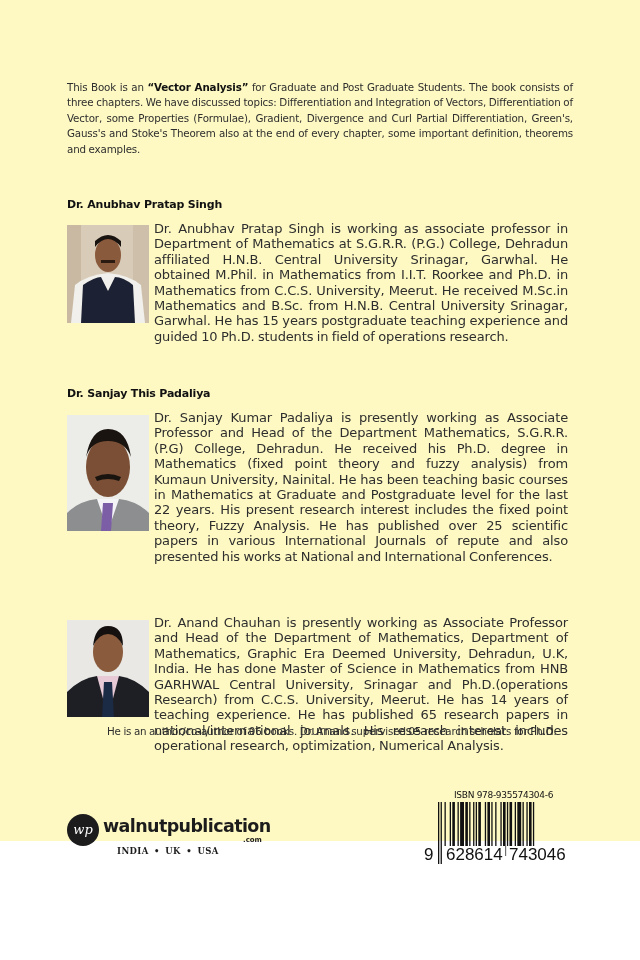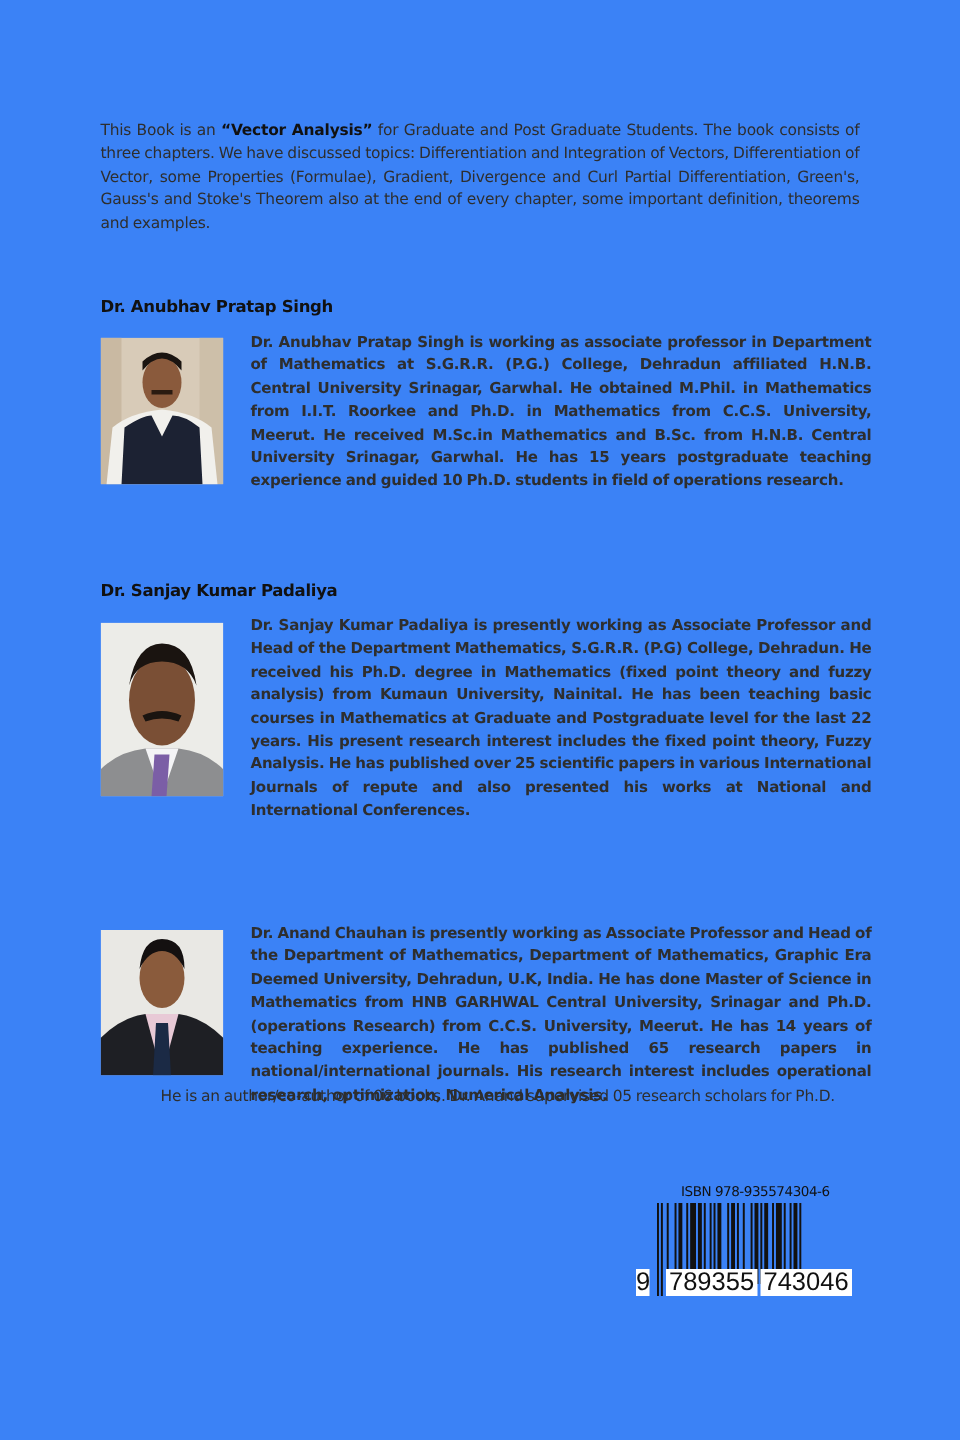--- a/index.html
+++ b/index.html
@@ -1,25 +1,25 @@
 <!DOCTYPE html>
 <html><head>
 <meta charset="utf-8">
 <style>
   html, body { margin:0; padding:0; background:#ffffff; }
   body { width:640px; height:960px; position:relative; overflow:hidden;
          font-family:"DejaVu Sans", sans-serif; color:#2a2a2a; }
-  .page { position:absolute; left:0; top:0; width:640px; height:960px; background:#3b82f6; }
+  .page { position:absolute; left:0; top:0; width:640px; height:841px; background:#fef9c3; }
   .para { position:absolute; left:67px; width:506px; font-size:10.3px; line-height:15.4px;
           text-align:justify; letter-spacing:-0.15px; word-spacing:-0.5px; color:#2e2e2e; }
   .para b { font-weight:bold; color:#111; }
   .heading { position:absolute; left:67px; font-size:11px; font-weight:bold; color:#111;
              letter-spacing:-0.2px; }
-  .bio { position:absolute; left:167px; width:414px; font-size:10px; line-height:15.4px;
-         text-align:justify; letter-spacing:-0.15px; word-spacing:-0.5px; color:#2e2e2e;font-weight:bold; }
+  .bio { position:absolute; left:154px; width:414px; font-size:13px; line-height:15.4px;
+         text-align:justify; letter-spacing:-0.15px; word-spacing:-0.5px; color:#2e2e2e; }
   .photo { position:absolute; left:67px; width:82px; overflow:hidden; }
   .photo svg { display:block; width:100%; height:100%; }
   .logo { position:absolute; left:67px; top:812px; width:210px; height:50px; }
   .logo-circle { position:absolute; left:0; top:2px; width:32px; height:32px; border-radius:50%;
                  background:#1c1c1c; color:#fff; font-family:"DejaVu Serif", serif; font-style:italic;
                  font-size:13px; line-height:32px; text-align:center; }
   .logo-name { position:absolute; left:36px; top:4px; font-size:17.5px; font-weight:bold; color:#1c1c1c;
                letter-spacing:-0.6px; }
   .logo-com { position:absolute; left:176px; top:24px; font-size:7px; font-weight:bold; color:#1c1c1c; }
   .logo-countries { position:absolute; left:50px; top:34px; font-family:"DejaVu Serif", serif;
@@ -45,21 +45,21 @@
       <rect x="66" y="0" width="16" height="98" fill="#cdbfa9"></rect>
       <path d="M4 98 L8 60 Q20 50 41 48 Q62 50 74 60 L78 98Z" fill="#f1f0ec"></path>
       <path d="M14 98 L16 60 Q28 52 34 52 L41 66 L48 52 Q56 52 66 60 L68 98Z" fill="#1c2233"></path>
       <ellipse cx="41" cy="30" rx="13" ry="17" fill="#8a5a3c"></ellipse>
       <path d="M28 22 Q41 6 54 22 L54 16 Q41 4 28 16Z" fill="#1a1410"></path>
       <rect x="34" y="35" width="14" height="3" fill="#2a1a10"></rect>
     </svg>
   </div>
   <div class="bio" style="top:221px;">Dr. Anubhav Pratap Singh is working as associate professor in Department of Mathematics at S.G.R.R. (P.G.) College, Dehradun affiliated H.N.B. Central University Srinagar, Garwhal. He obtained M.Phil. in Mathematics from I.I.T. Roorkee and  Ph.D. in Mathematics from C.C.S. University, Meerut. He received M.Sc.in Mathematics and B.Sc. from H.N.B. Central University Srinagar, Garwhal. He has 15 years postgraduate teaching experience and guided 10 Ph.D. students in field of operations research.</div>
 
-  <div class="heading" style="top:387px;">Dr. Sanjay Kumar Padaliya</div>
+  <div class="heading" style="top:387px;">Dr. Sanjay This Padaliya</div>
   <div class="photo" style="top:415px;height:116px;">
     <svg viewBox="0 0 82 116" preserveAspectRatio="none">
       <rect width="82" height="116" fill="#ecece8"></rect>
       <path d="M0 116 L0 98 Q12 86 30 84 L52 84 Q70 86 82 98 L82 116Z" fill="#8d8e90"></path>
       <path d="M30 84 L41 116 L52 84Z" fill="#f4f4f6"></path>
       <path d="M36 88 L46 88 L44 116 L34 116Z" fill="#7b5ea6"></path>
       <ellipse cx="41" cy="52" rx="22" ry="30" fill="#7a4f35"></ellipse>
       <path d="M19 42 Q24 14 41 14 Q60 14 64 42 Q58 26 41 26 Q24 26 19 42Z" fill="#1a1410"></path>
       <path d="M28 62 Q41 56 54 62 L52 66 Q41 62 30 66Z" fill="#1a1410"></path>
     </svg>
@@ -72,20 +72,26 @@
       <path d="M0 97 L0 72 Q14 58 30 56 L52 56 Q68 58 82 72 L82 97Z" fill="#1e1f24"></path>
       <path d="M30 56 L41 97 L52 56Z" fill="#e8c9d6"></path>
       <path d="M37 62 L45 62 L47 97 L35 97Z" fill="#1b2a45"></path>
       <ellipse cx="41" cy="32" rx="15" ry="20" fill="#8a5b3c"></ellipse>
       <path d="M26 26 Q28 6 41 6 Q56 6 56 26 Q50 14 41 14 Q32 14 26 26Z" fill="#141010"></path>
     </svg>
   </div>
   <div class="bio" style="top:615px;">Dr. Anand Chauhan is presently working as Associate Professor and Head of the Department of Mathematics, Department of Mathematics, Graphic Era Deemed University, Dehradun, U.K, India. He has done Master of Science in Mathematics from HNB GARHWAL Central University, Srinagar and Ph.D.(operations Research) from C.C.S. University, Meerut. He has 14 years of teaching experience. He has published 65 research papers in national/international journals. His research interest includes operational research, optimization, Numerical Analysis.</div>
   <div class="para" style="top:724px;margin-left:40px;">He is an author/co-author of 06 books. Dr. Anand supervised 05 research scholars for Ph.D.</div>
 
+  <div class="logo">
+    <div class="logo-circle">wp</div>
+    <div class="logo-name">walnutpublication</div>
+    <div class="logo-com">.com</div>
+    <div class="logo-countries">INDIA • UK • USA</div>
+  </div>
 
   <div class="barcode">
     <div class="isbn-label">ISBN 978-935574304-6</div>
     <svg id="bars" width="150" height="62">
         <rect x="14" y="0" width="1.3" height="62" fill="#111"></rect>
         <rect x="16.6" y="0" width="1.3" height="62" fill="#111"></rect>
         <rect x="20.500000000000004" y="0" width="1.3" height="54" fill="#111"></rect>
         <rect x="25.700000000000003" y="0" width="1.3" height="54" fill="#111"></rect>
         <rect x="28.300000000000004" y="0" width="2.6" height="54" fill="#111"></rect>
         <rect x="33.50000000000001" y="0" width="1.3" height="54" fill="#111"></rect>
@@ -104,16 +110,16 @@
         <rect x="82.89999999999995" y="0" width="1.3" height="54" fill="#111"></rect>
         <rect x="85.49999999999994" y="0" width="2.6" height="54" fill="#111"></rect>
         <rect x="90.69999999999993" y="0" width="1.3" height="54" fill="#111"></rect>
         <rect x="93.29999999999993" y="0" width="3.9000000000000004" height="54" fill="#111"></rect>
         <rect x="98.49999999999993" y="0" width="1.3" height="54" fill="#111"></rect>
         <rect x="102.39999999999992" y="0" width="1.3" height="54" fill="#111"></rect>
         <rect x="104.99999999999991" y="0" width="2.6" height="54" fill="#111"></rect>
         <rect x="108.8999999999999" y="0" width="1.3" height="62" fill="#111"></rect>
       </svg>
     <div class="isbn-digits" style="left:0;">9</div>
-    <div class="isbn-digits" style="left:20px;padding:0 2px;">789355</div>
+    <div class="isbn-digits" style="left:20px;padding:0 2px;">628614</div>
     <div class="isbn-digits" style="left:83px;padding:0 2px;">743046</div>
   </div>
 </div>
 
 </body></html>

